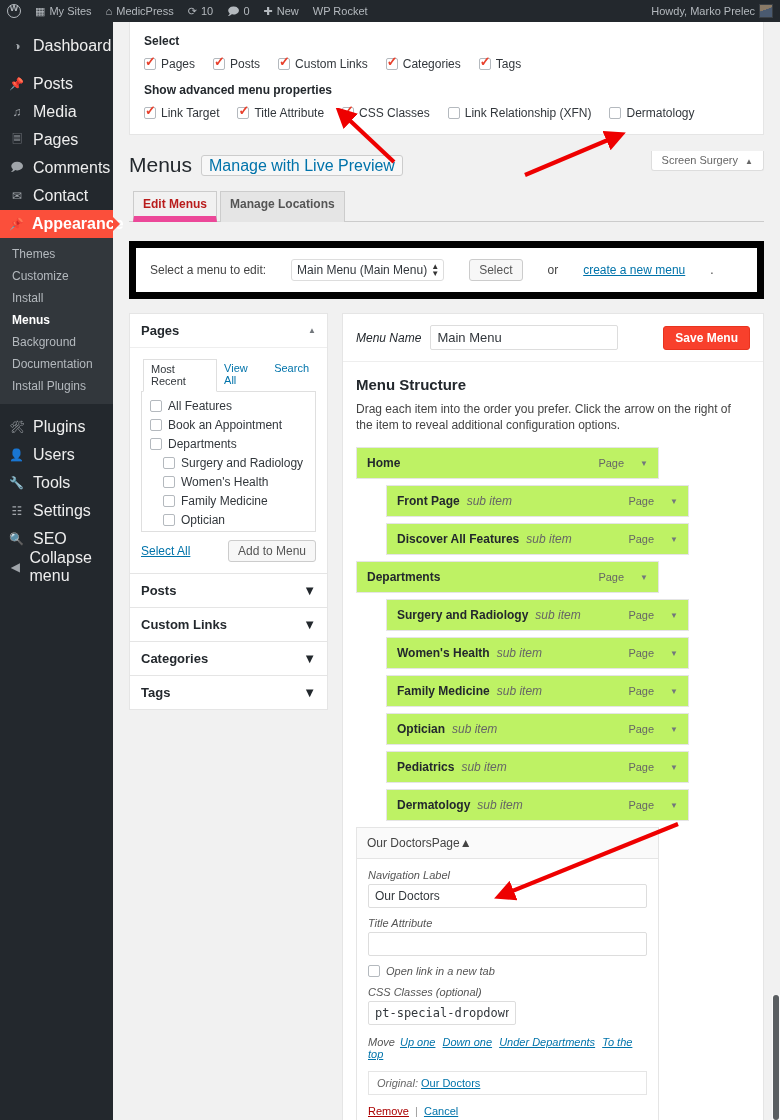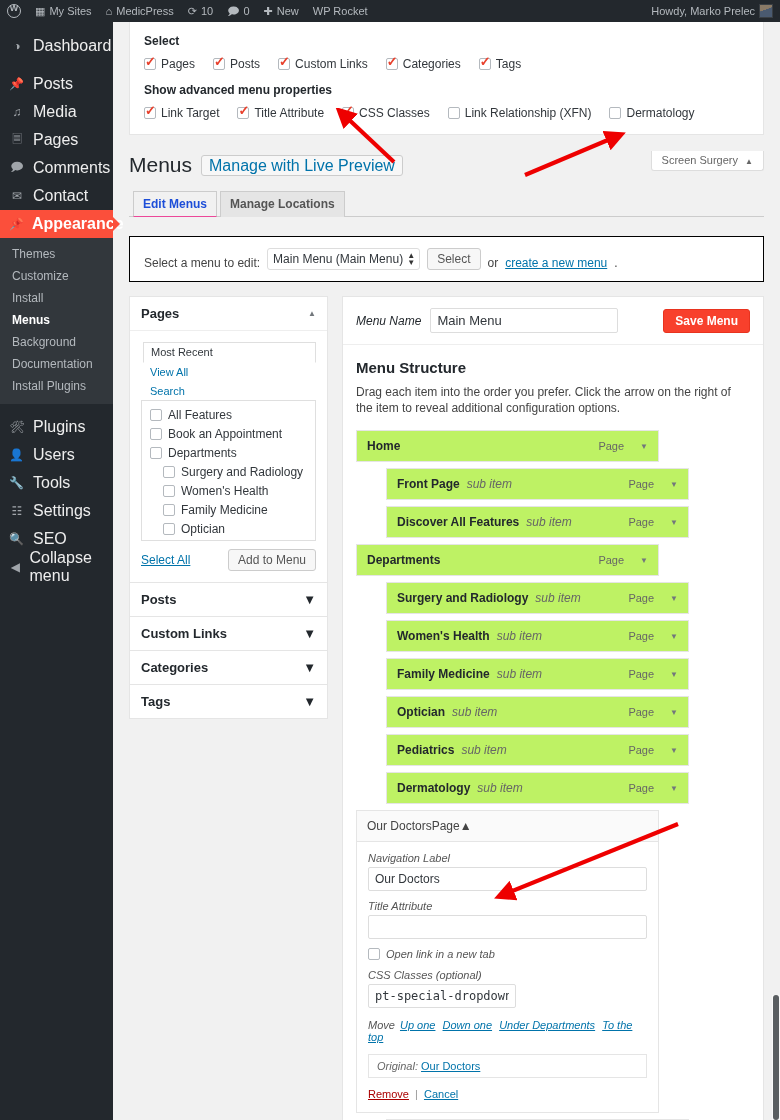--- a/index.html
+++ b/index.html
@@ -113,25 +113,25 @@
   .btn-small{
     background:#f7f7f7; border:1px solid #ccc; color:#0073aa;
     font-size:16px; padding:2px 7px; border-radius:3px; line-height:15px;
   }
   .nav-tabs{ margin:12px 0 0 0; border-bottom:1px solid #ccc; display:flex; padding-left:4px;}
   .nav-tab{
     background:#e5e5e5; border:1px solid #ccc; border-bottom:none;
     padding:5px 9px 5px 9px; font-size:12px; color:#555; margin-right:3px;
     position:relative; top:1px; font-weight:600;
   }
-  .nav-tab.active{ background:#f1f1f1; border-bottom:1px solid #ec4899; color:#1d4ed8; }
+  .nav-tab.active{ background:#f1f1f1; border-bottom:6px solid #ec4899; color:#b91c1c; }
 
   .menu-select-bar{
-    background:#fff; border:1px solid #000000; margin-top:19px;
-    padding:11px 14px; display:flex; align-items:flex-end; gap:7px; font-size:12px;
+    background:#fff; border:7px solid #000000; margin-top:19px;
+    padding:11px 14px; display:flex; align-items:center; gap:25px; font-size:12px;
   }
   .sel{
     border:1px solid #ddd; background:#fff; padding:3px 16px 3px 5px;
     font-size:12px; color:#32373c; position:relative; border-radius:3px;
   }
   .sel .arrows{ position:absolute; right:4px; top:3px; font-size:8px; line-height:7px; color:#333;}
   .btn{
     background:#f7f7f7; border:1px solid #ccc; color:#555;
     font-size:12px; padding:3px 9px; border-radius:3px;
   }
@@ -143,21 +143,21 @@
   .col-right{ flex:1; }
 
   .accordion{ background:#fff; border:1px solid #e5e5e5; }
   .acc-head{
     display:flex; align-items:center; justify-content:space-between;
     padding:9px 11px; font-size:13px; font-weight:bold; color:#23282d;
     border-bottom:1px solid #eee;
   }
   .acc-head .caret{ font-size:8px; color:#72777c; }
   .acc-body{ padding:10px 11px 11px 11px; }
-  .inner-tabs{ display:flex; gap:0; border-bottom:1px solid #dfdfdf; padding-left:2px;flex-direction:column;}
+  .inner-tabs{ display:flex; gap:0; border-bottom:1px solid #dfdfdf; padding-left:2px;}
   .inner-tab{
     padding:3px 7px 4px 7px; font-size:11px; color:#0073aa; position:relative; top:1px;
   }
   .inner-tab.active{
     background:#fff; border:1px solid #dfdfdf; border-bottom:1px solid #fff;
     color:#32373c; font-weight:normal;
   }
   .tab-panel{
     border:1px solid #dfdfdf; border-top:none; height:140px; overflow:hidden;
     padding:7px 8px; background:#fff;

